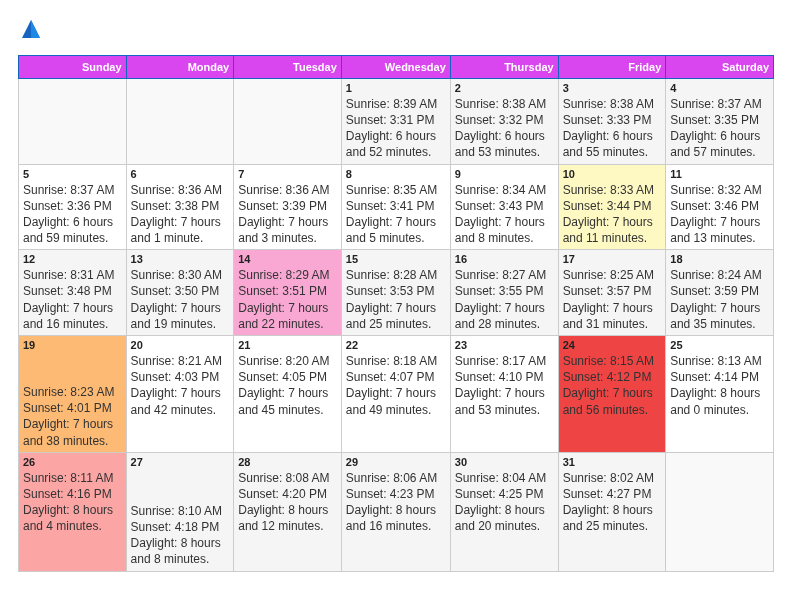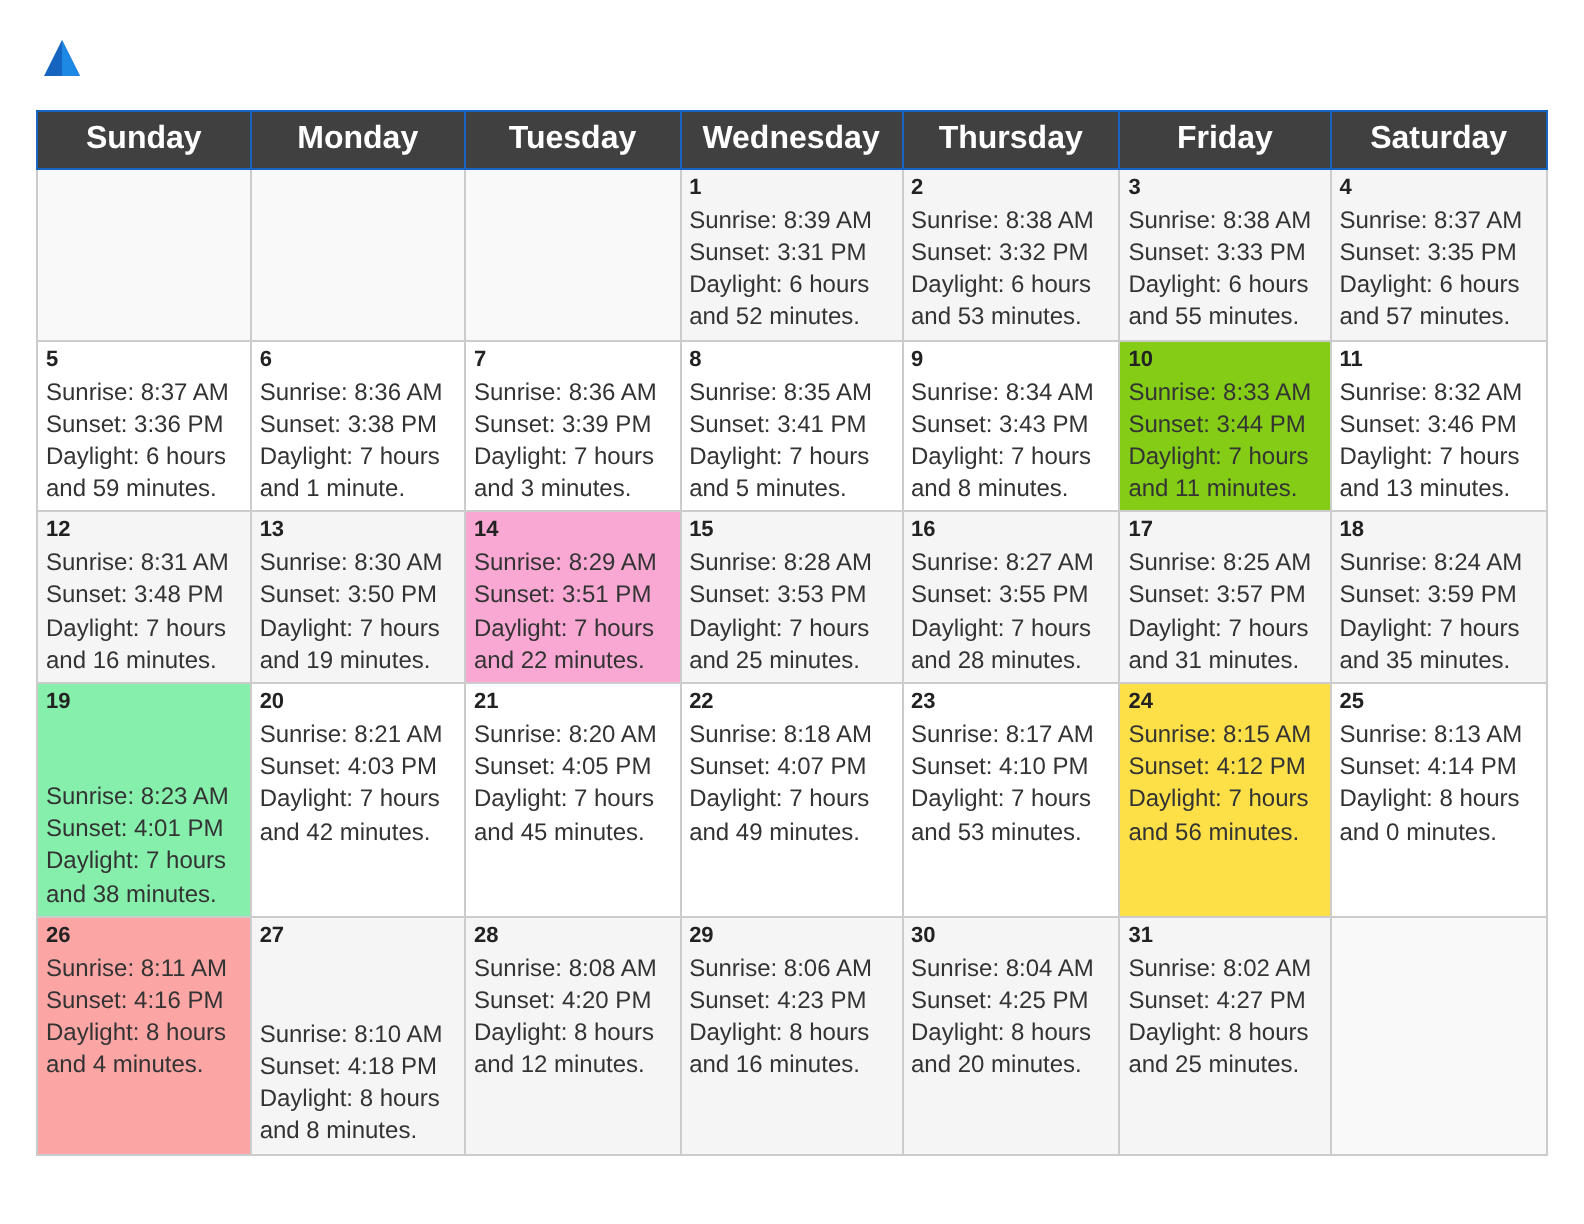--- a/index.html
+++ b/index.html
@@ -51,26 +51,26 @@
       font-size: 16px;
       font-weight: normal;
       color: #444;
     }
     .calendar {
       width: 100%;
       border-collapse: collapse;
       font-size: 10px;
     }
     .calendar thead tr th {
-      background: #404040;
+      background: #d946ef;
       color: #fff;
       padding: 5px 4px;
-      font-size: 16px;
+      font-size: 11px;
       font-weight: bold;
-      text-align: center;
+      text-align: right;
       border: 1px solid #1565c0;
     }
     .calendar tbody tr td {
       border: 1px solid #ccc;
       vertical-align: top;
       padding: 3px 4px;
       width: 113px;
       min-height: 70px;
       height: 72px;
       background: #fff;
@@ -187,21 +187,21 @@
             <div class="day-info" style="white-space: pre-line;">Sunrise: 8:35 AM
 Sunset: 3:41 PM
 Daylight: 7 hours and 5 minutes.</div>
           </td>
           <td style="background: rgb(255, 255, 255);">
             <span class="day-number">9</span>
             <div class="day-info" style="white-space: pre-line;">Sunrise: 8:34 AM
 Sunset: 3:43 PM
 Daylight: 7 hours and 8 minutes.</div>
           </td>
-          <td style="background: #84cc16;">
+          <td style="background: #fef9c3;">
             <span class="day-number">10</span>
             <div class="day-info" style="white-space: pre-line;">Sunrise: 8:33 AM
 Sunset: 3:44 PM
 Daylight: 7 hours and 11 minutes.</div>
           </td>
           <td style="background: rgb(255, 255, 255);">
             <span class="day-number">11</span>
             <div class="day-info" style="white-space: pre-line;">Sunrise: 8:32 AM
 Sunset: 3:46 PM
 Daylight: 7 hours and 13 minutes.</div>
@@ -245,21 +245,21 @@
 Daylight: 7 hours and 31 minutes.</div>
           </td>
           <td style="background: rgb(245, 245, 245);">
             <span class="day-number">18</span>
             <div class="day-info" style="white-space: pre-line;">Sunrise: 8:24 AM
 Sunset: 3:59 PM
 Daylight: 7 hours and 35 minutes.</div>
           </td>
         </tr>
         <tr>
-          <td style="background: #86efac;">
+          <td style="background: #fdba74;">
             <span class="day-number">19</span>
             <div class="day-info" style="white-space: pre-line; margin-top: 33px;">Sunrise: 8:23 AM
 Sunset: 4:01 PM
 Daylight: 7 hours and 38 minutes.</div>
           </td>
           <td style="background: rgb(255, 255, 255);">
             <span class="day-number">20</span>
             <div class="day-info" style="white-space: pre-line;">Sunrise: 8:21 AM
 Sunset: 4:03 PM
 Daylight: 7 hours and 42 minutes.</div>
@@ -275,21 +275,21 @@
             <div class="day-info" style="white-space: pre-line;">Sunrise: 8:18 AM
 Sunset: 4:07 PM
 Daylight: 7 hours and 49 minutes.</div>
           </td>
           <td style="background: rgb(255, 255, 255);">
             <span class="day-number">23</span>
             <div class="day-info" style="white-space: pre-line;">Sunrise: 8:17 AM
 Sunset: 4:10 PM
 Daylight: 7 hours and 53 minutes.</div>
           </td>
-          <td style="background: #fde047; margin-left: 24px;">
+          <td style="background: #ef4444; margin-left: 24px;">
             <span class="day-number">24</span>
             <div class="day-info" style="white-space: pre-line;">Sunrise: 8:15 AM
 Sunset: 4:12 PM
 Daylight: 7 hours and 56 minutes.</div>
           </td>
           <td style="background: rgb(255, 255, 255);">
             <span class="day-number">25</span>
             <div class="day-info" style="white-space: pre-line;">Sunrise: 8:13 AM
 Sunset: 4:14 PM
 Daylight: 8 hours and 0 minutes.</div>

